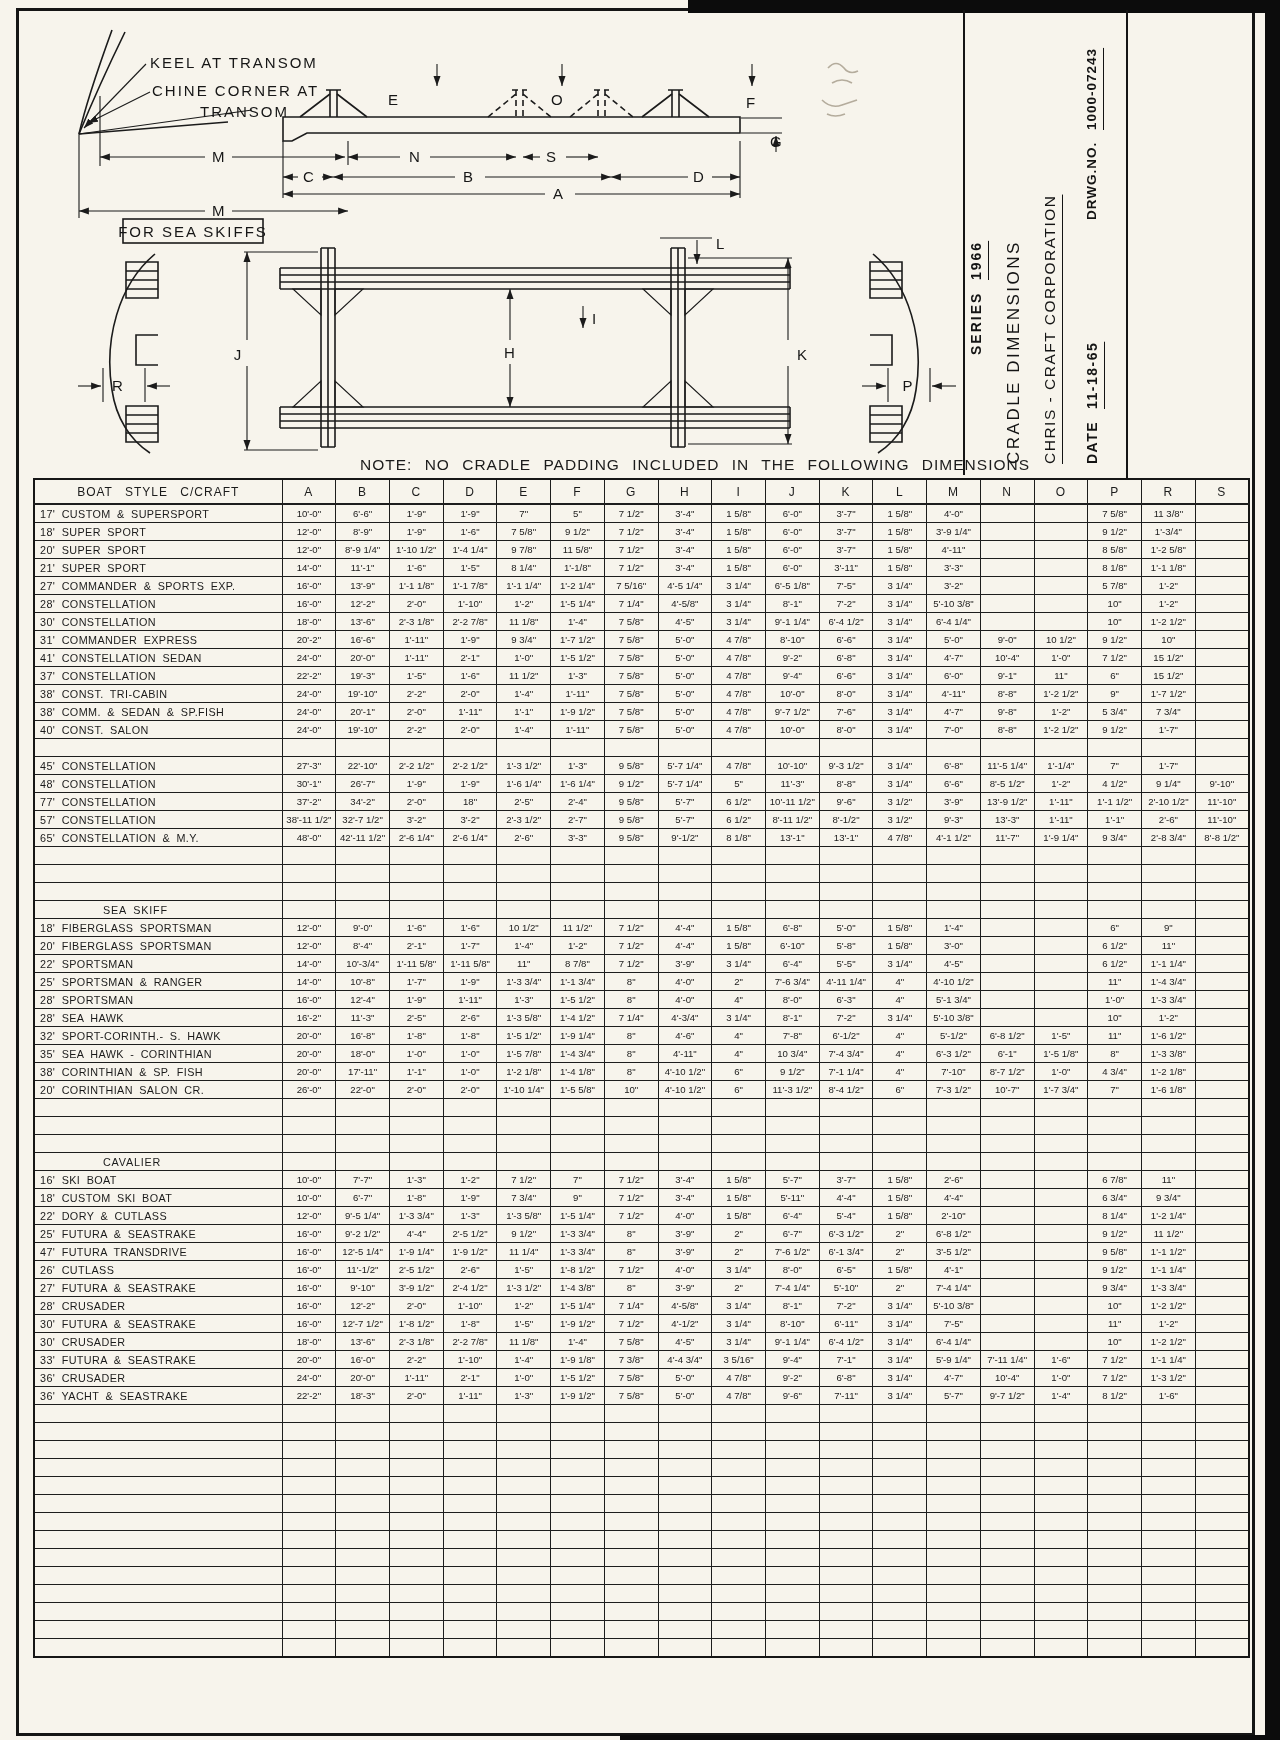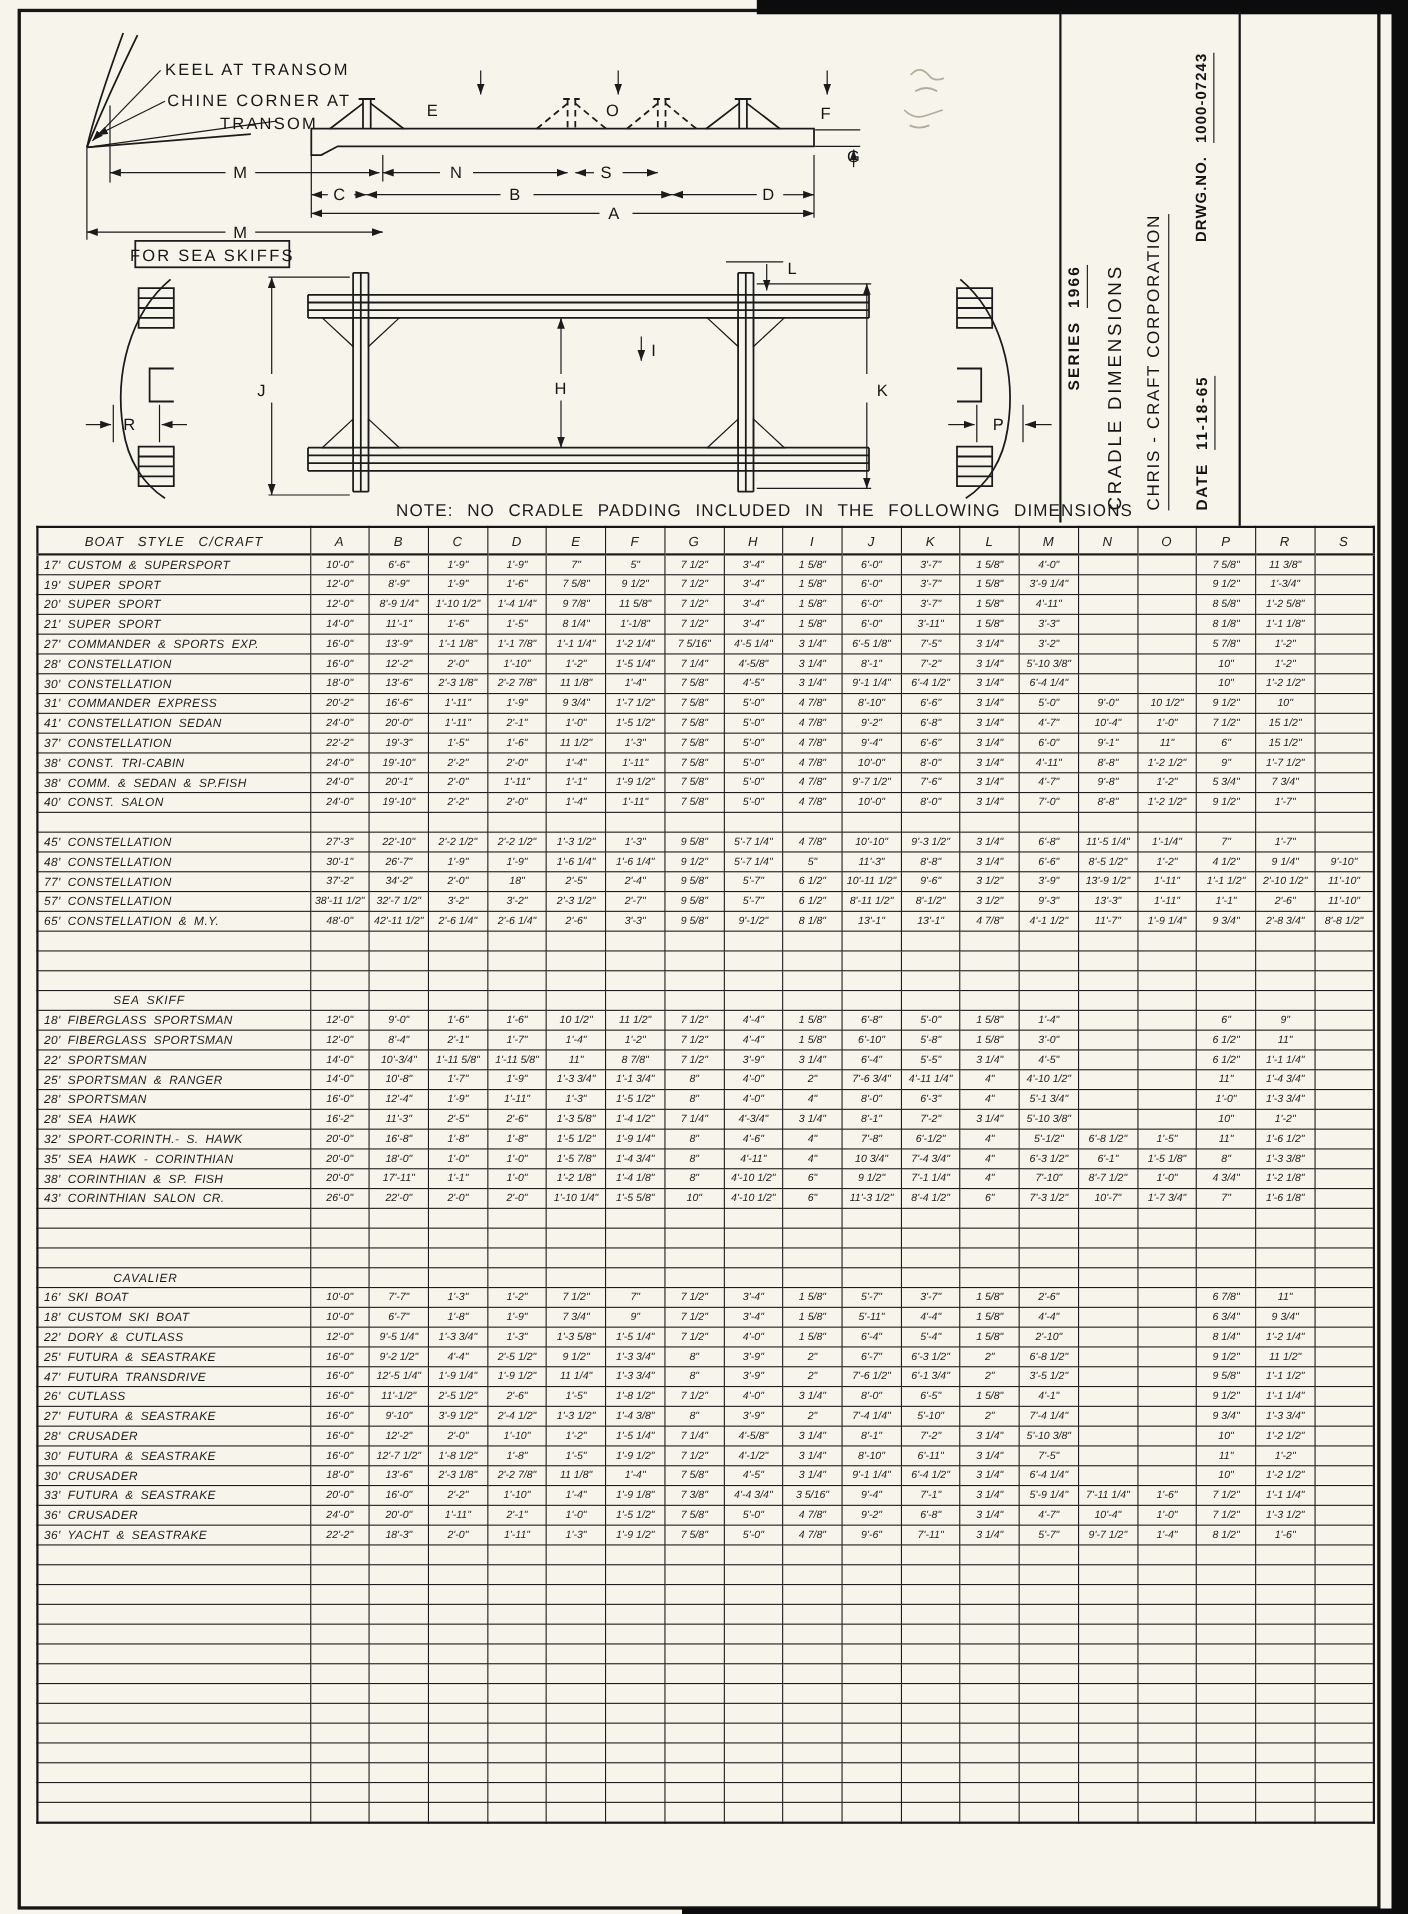--- a/index.html
+++ b/index.html
@@ -31,21 +31,21 @@
   
   #table-wrap{position:absolute;left:33px;top:478px;width:1215px;}
   table{border-collapse:collapse;table-layout:fixed;width:1215px;background:transparent;}
   th,td{border:1.3px solid #1d1d1d;overflow:hidden;white-space:nowrap;}
   thead th{height:21px;font-size:12px;letter-spacing:1px;font-weight:normal;border-bottom-width:2.2px;}
   thead th.c-name{word-spacing:8px;}
   td{height:17px;padding:0 2px;}
   td.c-name{font-size:10.8px;text-align:left;padding-left:5px;letter-spacing:.4px;word-spacing:3px;}
   td.c-name.section{padding-left:68px;letter-spacing:.8px;}
   td.c-val{font-size:9.6px;text-align:center;padding:0 1px;}
-  table{border:2.4px solid #161616;font-style:italic;}
+  table{border:2.4px solid #161616;}
 </style>
 </head>
 <body>
 
 <div id="sheet-border"></div>
 <div class="scan-edge" id="edge-top"></div>
 <div class="scan-edge" id="edge-right"></div>
 <div class="scan-edge" id="edge-bottom"></div>
 
 <svg id="diagrams" width="1280" height="478" viewBox="0 0 1280 478" style="position:absolute;left:0;top:0;">
@@ -254,21 +254,21 @@
           <td class="c-val">3'-7"</td>
           <td class="c-val">1 5/8"</td>
           <td class="c-val">4'-0"</td>
           <td class="c-val"></td>
           <td class="c-val"></td>
           <td class="c-val">7 5/8"</td>
           <td class="c-val">11 3/8"</td>
           <td class="c-val"></td>
         </tr>
         <tr>
-          <td class="c-name">19' SUPER SPORT</td>
+          <td class="c-name">18' SUPER SPORT</td>
           <td class="c-val">12'-0"</td>
           <td class="c-val">8'-9"</td>
           <td class="c-val">1'-9"</td>
           <td class="c-val">1'-6"</td>
           <td class="c-val">7 5/8"</td>
           <td class="c-val">9 1/2"</td>
           <td class="c-val">7 1/2"</td>
           <td class="c-val">3'-4"</td>
           <td class="c-val">1 5/8"</td>
           <td class="c-val">6'-0"</td>
@@ -905,21 +905,21 @@
           <td class="c-val">7'-1 1/4"</td>
           <td class="c-val">4"</td>
           <td class="c-val">7'-10"</td>
           <td class="c-val">8'-7 1/2"</td>
           <td class="c-val">1'-0"</td>
           <td class="c-val">4 3/4"</td>
           <td class="c-val">1'-2 1/8"</td>
           <td class="c-val"></td>
         </tr>
         <tr>
-          <td class="c-name">43' CORINTHIAN SALON CR.</td>
+          <td class="c-name">20' CORINTHIAN SALON CR.</td>
           <td class="c-val">26'-0"</td>
           <td class="c-val">22'-0"</td>
           <td class="c-val">2'-0"</td>
           <td class="c-val">2'-0"</td>
           <td class="c-val">1'-10 1/4"</td>
           <td class="c-val">1'-5 5/8"</td>
           <td class="c-val">10"</td>
           <td class="c-val">4'-10 1/2"</td>
           <td class="c-val">6"</td>
           <td class="c-val">11'-3 1/2"</td>

